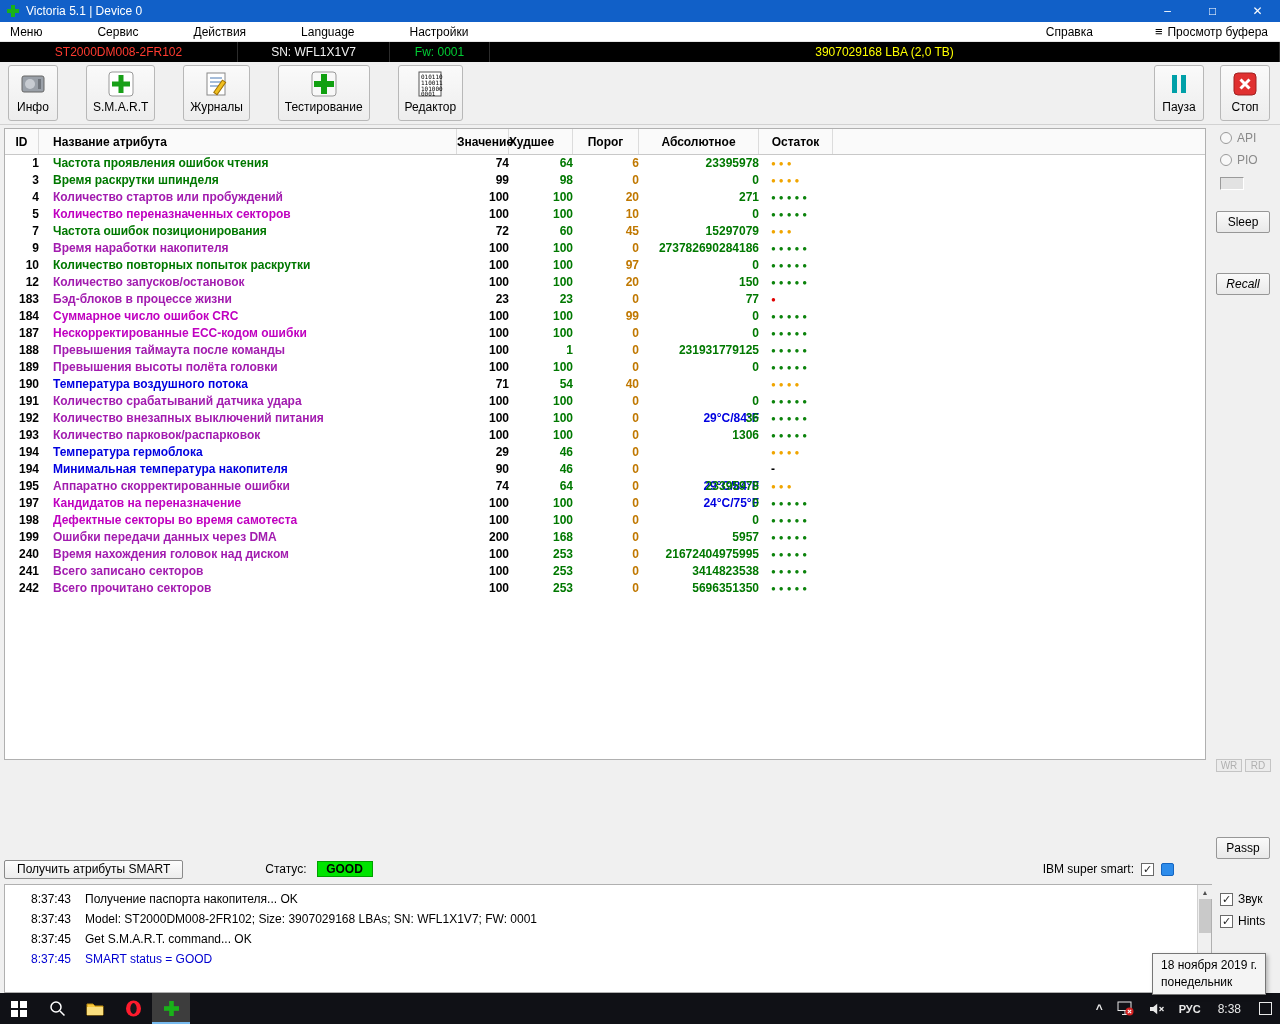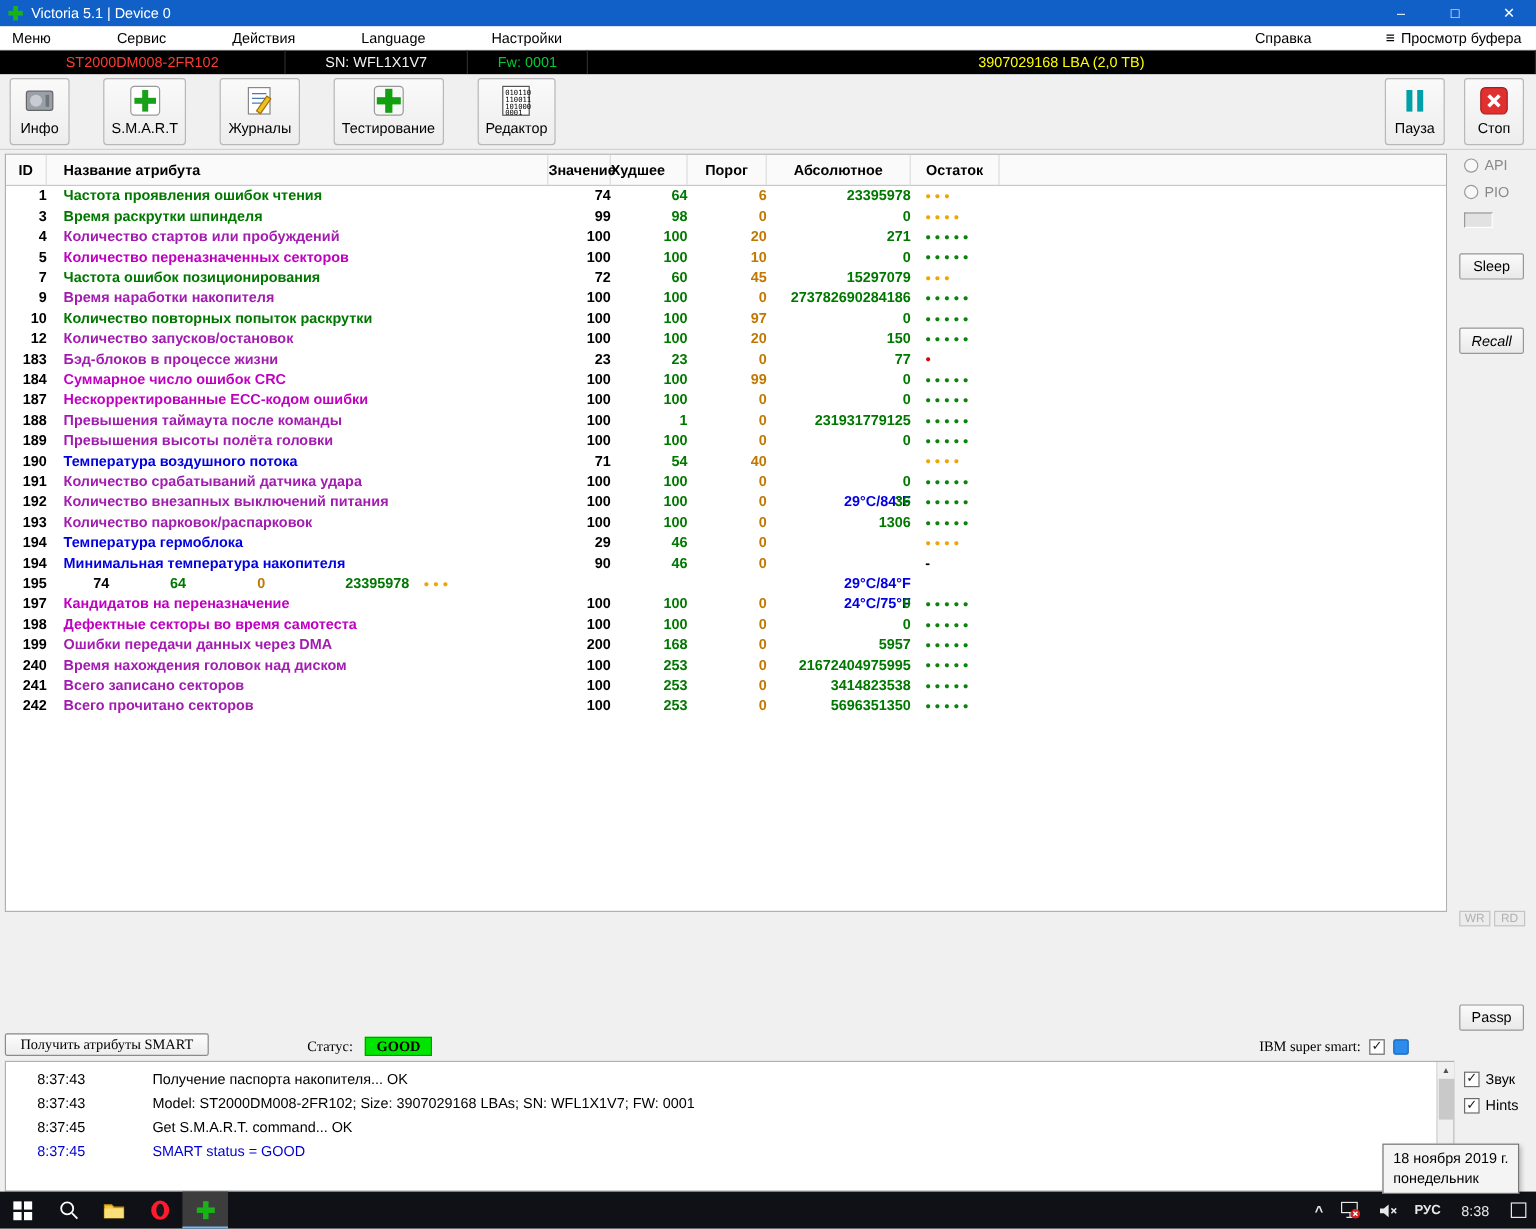--- a/index.html
+++ b/index.html
@@ -59,21 +59,21 @@
   .c-num { width:52px; text-align:right; color:#000000; }
   .c-worst { width:64px; text-align:right; color:#007800; }
   .c-thr { width:66px; text-align:right; color:#c07800; }
   .c-raw { width:120px; text-align:right; color:#007800; }
   .rawblue { color:#0000e0 !important;margin-top:34px; }
   .c-health { width:74px; padding-left:12px; font-size:8px; letter-spacing:3px; line-height:17px; }
   .h-orange { color:#f0a500; } .h-green { color:#0b830b; } .h-red { color:#e00000; }
   .h-none { color:#000; font-size:12px; letter-spacing:0; }
 
   
-  .statusbar { position:absolute; left:4px; top:733px; width:1202px; height:22px; display:flex; align-items:flex-end; background:#f0f0f0;font-family:Liberation Serif, serif; }
+  .statusbar { position:absolute; left:4px; top:733px; width:1202px; height:22px; display:flex; align-items:center; background:#f0f0f0; }
   .get-smart-btn { height:19px; padding:0 12px; background:linear-gradient(#fdfdfd,#ececec); border:1px solid #8a8a8a; border-radius:2px; font-size:12px; display:flex; align-items:center; }
   .status-label { margin-left:82px; }
   .good-badge { margin-left:10px; width:56px; height:16px; background:#00e400; border:1px solid #00a000; text-align:center; line-height:15px; font-weight:bold; }
   .ibm-wrap { margin-left:auto; margin-right:32px; display:flex; align-items:center; gap:7px; }
   .checkbox { width:13px; height:13px; background:#fff; border:1px solid #6a6a6a; display:inline-flex; align-items:center; justify-content:center; font-size:11px; line-height:11px; color:#222; }
   .ibm-indicator { width:13px; height:13px; background:#2d8ceb; border:1px solid #1565c0; border-radius:2px; }
 
   
   .side { position:absolute; right:0; top:0; width:74px; height:755px; background:#f0f0f0; }
   .radio-row { position:absolute; left:14px; display:flex; align-items:center; gap:5px; color:#8a8a8a; }
@@ -85,21 +85,21 @@
   .wrrd { position:absolute; left:10px; top:634px; display:flex; gap:3px; }
   .mini-btn { width:26px; height:13px; font-size:10px; color:#b0b0b0; background:#ececec; border:1px solid #c4c4c4; display:flex; align-items:center; justify-content:center; }
   .passp-btn { position:absolute; left:10px; top:712px; width:54px; height:22px; }
 
   
   .logrow { position:absolute; left:0; top:880px; width:1280px; height:113px; background:#f0f0f0; }
   .log-panel { position:absolute; left:4px; top:4px; width:1208px; height:109px; background:#fff; border:1px solid #b0b0b0; }
   .log-lines { position:absolute; left:0; top:4px; right:14px; }
   .log-line { display:flex; height:20px; line-height:20px; }
   .log-time { width:66px; text-align:right; }
-  .log-text { padding-left:14px; white-space:nowrap;margin-left:42px; }
+  .log-text { padding-left:14px; white-space:nowrap; }
   .log-blue { color:#0000d0; }
   .log-scroll { position:absolute; right:0; top:0; width:14px; height:107px; background:#f0f0f0; border-left:1px solid #d0d0d0; }
   .scroll-arrow { width:14px; height:14px; display:flex; align-items:center; justify-content:center; font-size:7px; color:#505050; background:#f0f0f0; }
   .scroll-arrow.bottom { position:absolute; bottom:0; }
   .scroll-thumb { position:absolute; top:14px; left:1px; width:12px; height:34px; background:#c9c9c9; }
   .log-side { position:absolute; right:0; top:0; width:64px; height:113px; background:#f0f0f0; padding-top:12px; }
   .side-check { display:flex; align-items:center; gap:5px; margin:0 0 8px 4px; }
 
   
   .tooltip { position:absolute; left:1152px; top:953px; z-index:50; background:#f4f4f4; border:1px solid #767676; padding:3px 8px; line-height:17px; white-space:nowrap; box-shadow:2px 2px 4px rgba(0,0,0,.25); }
@@ -412,20 +412,21 @@
           <span class="c-id">194</span>
           <span class="c-name n-blue">Минимальная температура накопителя</span>
           <span class="c-num">90</span>
           <span class="c-worst">46</span>
           <span class="c-thr">0</span>
           <span class="c-raw rawblue">24°C/75°F</span>
           <span class="c-health h-none">-</span>
         </div>
         <div class="trow">
           <span class="c-id">195</span>
+          <span class="c-name n-black">Аппаратно скорректированные ошибки</span>
           <span class="c-num">74</span>
           <span class="c-worst">64</span>
           <span class="c-thr">0</span>
           <span class="c-raw">23395978</span>
           <span class="c-health h-orange">●●●</span>
         </div>
         <div class="trow">
           <span class="c-id">197</span>
           <span class="c-name n-magenta">Кандидатов на переназначение</span>
           <span class="c-num">100</span>

